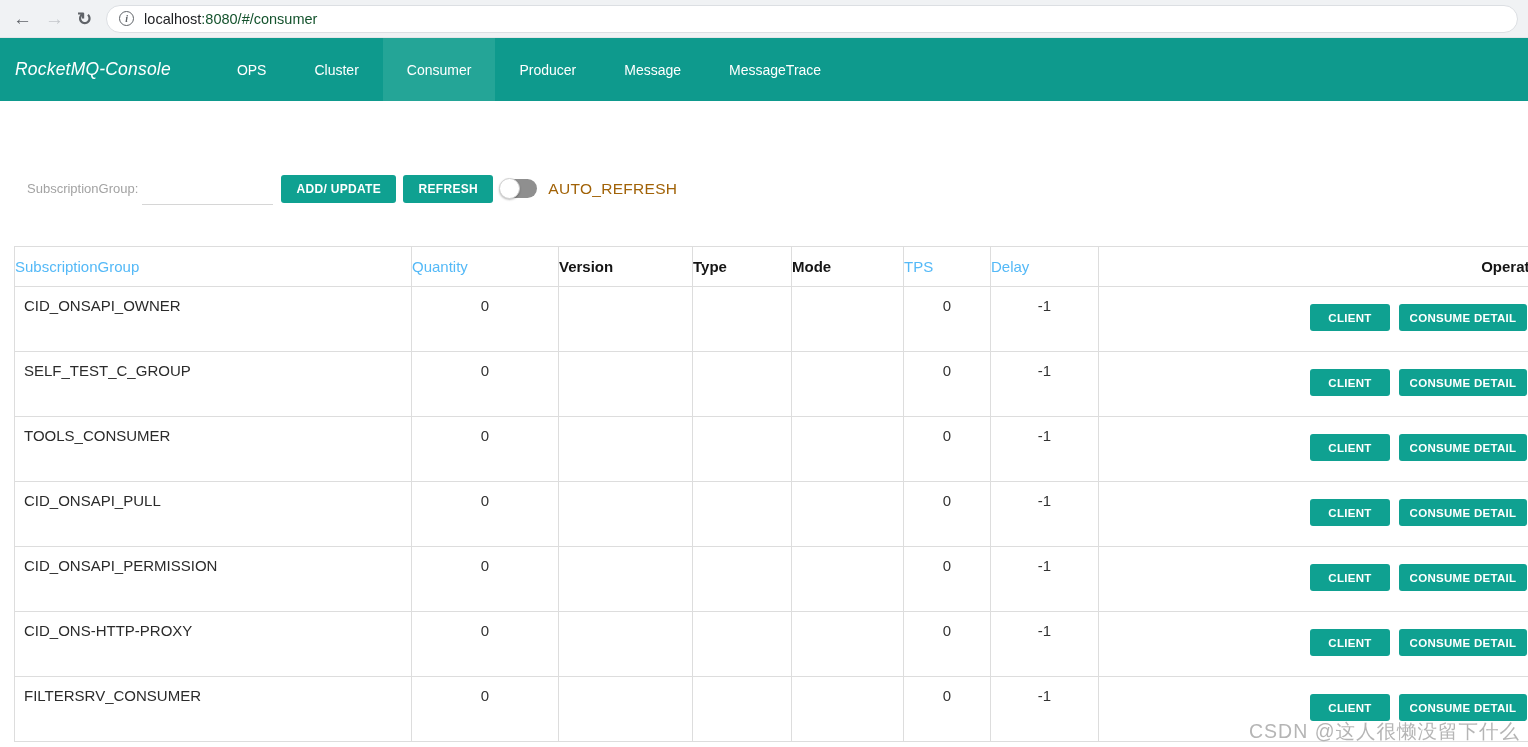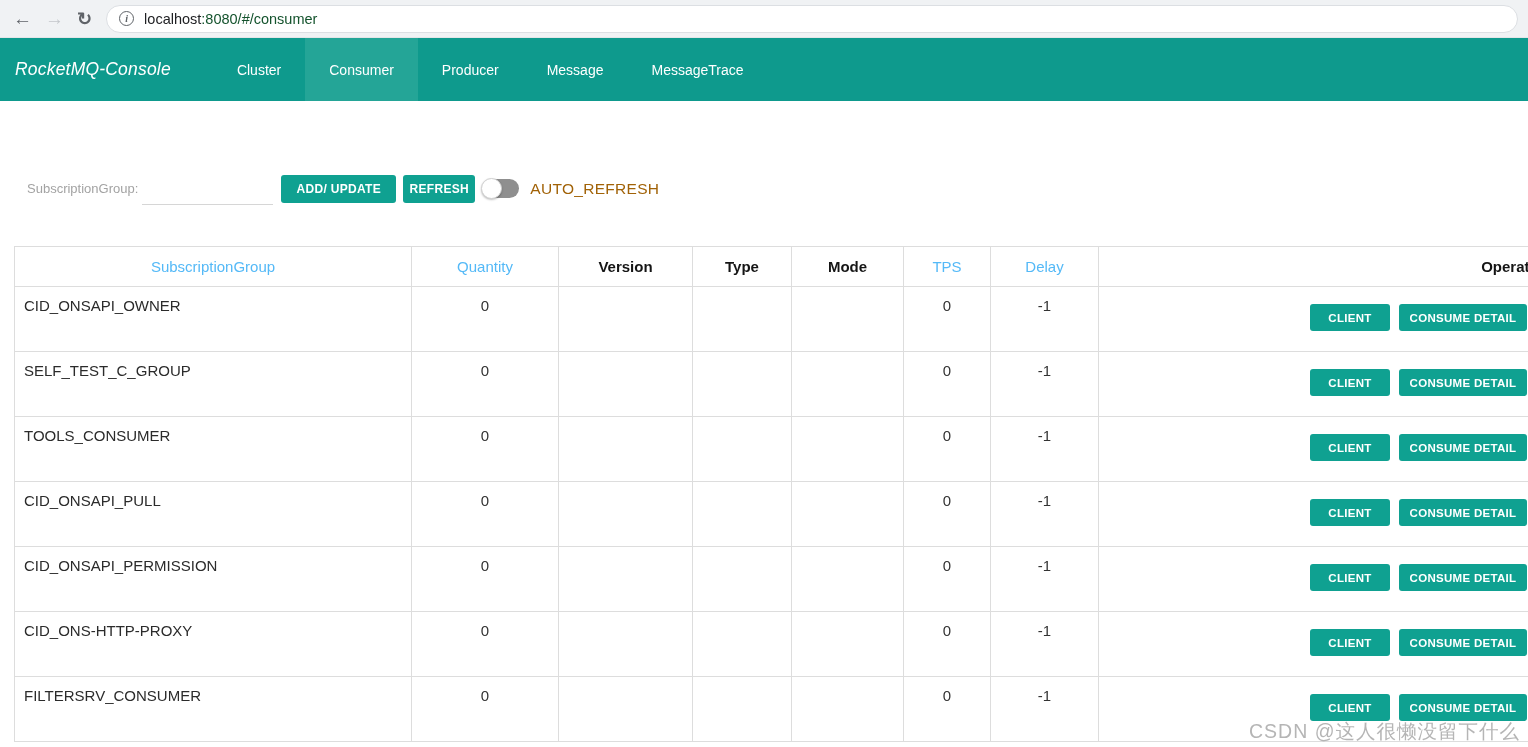--- a/index.html
+++ b/index.html
@@ -34,33 +34,33 @@
   
   .filter-bar { margin:73px 0 0 27px; height:29px; display:flex; align-items:center; }
   .sg-label { font-size:13px; color:#a3a3a3; }
   .sg-input { width:131px; margin-left:4px; border:none; outline:none; background:transparent;
     border-bottom:1px solid #d6d6d6; height:22px; position:relative; top:5px;
     font-size:14px; color:#333; }
   .btn { background:#0fa191; color:#fff; border:none; border-radius:3px; height:28px;
     font-weight:bold; font-size:12px; letter-spacing:0.3px; cursor:pointer;
     font-family:"Liberation Sans", sans-serif; }
   .btn-add { width:115px; margin-left:8px; }
-  .btn-refresh { width:72px; margin-left:7px; }
+  .btn-refresh { width:90px; margin-left:7px; }
   .switch { width:37px; height:19px; background:#8f8f8f; border-radius:10px;
     margin-left:7px; position:relative; cursor:pointer; }
   .switch .thumb { width:21px; height:21px; background:#fff; border:1px solid #d0d0d0;
     border-radius:50%; position:absolute; left:-1px; top:-1px;
     box-shadow:0 1px 2px rgba(0,0,0,0.25); }
   .auto-label { margin-left:11px; font-size:15.5px; color:#a16207; letter-spacing:0.3px; }
 
   
   .consumer-table { margin:43px 0 0 14px; border-collapse:collapse; table-layout:fixed;
     width:1546px; }
   .consumer-table th, .consumer-table td { border:1px solid #ddd; }
-  .consumer-table th { height:40px; font-size:15px; text-align:center; background:#fff; }
+  .consumer-table th { height:40px; font-size:15px; text-align:left; background:#fff; }
   th.sortable { color:#54b9f7; font-weight:400; cursor:pointer; }
   th.plain { color:#151515; font-weight:700; }
   th.op-head { text-align:right; padding-right:8px; }
   .consumer-table td { height:65px; vertical-align:top; padding-top:10px;
     font-size:15px; color:#333; }
   td.name { padding-left:9px; text-align:left; color:#2b2b2b; }
   td.num { text-align:center; }
   td.op { text-align:right; padding-right:33px; padding-top:17px; white-space:nowrap; }
   .btn-client { width:80px; height:27px; margin-left:9px; font-size:11.5px; }
   .btn-consume { width:128px; height:27px; margin-left:9px; font-size:11.5px; }
@@ -79,20 +79,21 @@
   <span class="nav-ico reload">↻</span>
   <div class="omnibox">
     <span class="info-ico">i</span>
     <span class="url"><span>localhost</span><span class="rest">:8080/#/consumer</span></span>
   </div>
 </div>
 
 <div class="navbar">
   <div class="brand">RocketMQ-Console</div>
   <div class="nav-items">
+    <div class="nav-item">OPS</div>
     <div class="nav-item">Cluster</div>
     <div class="nav-item active">Consumer</div>
     <div class="nav-item">Producer</div>
     <div class="nav-item">Message</div>
     <div class="nav-item">MessageTrace</div>
   </div>
 </div>
 
 <div class="filter-bar">
   <span class="sg-label">SubscriptionGroup:</span>

